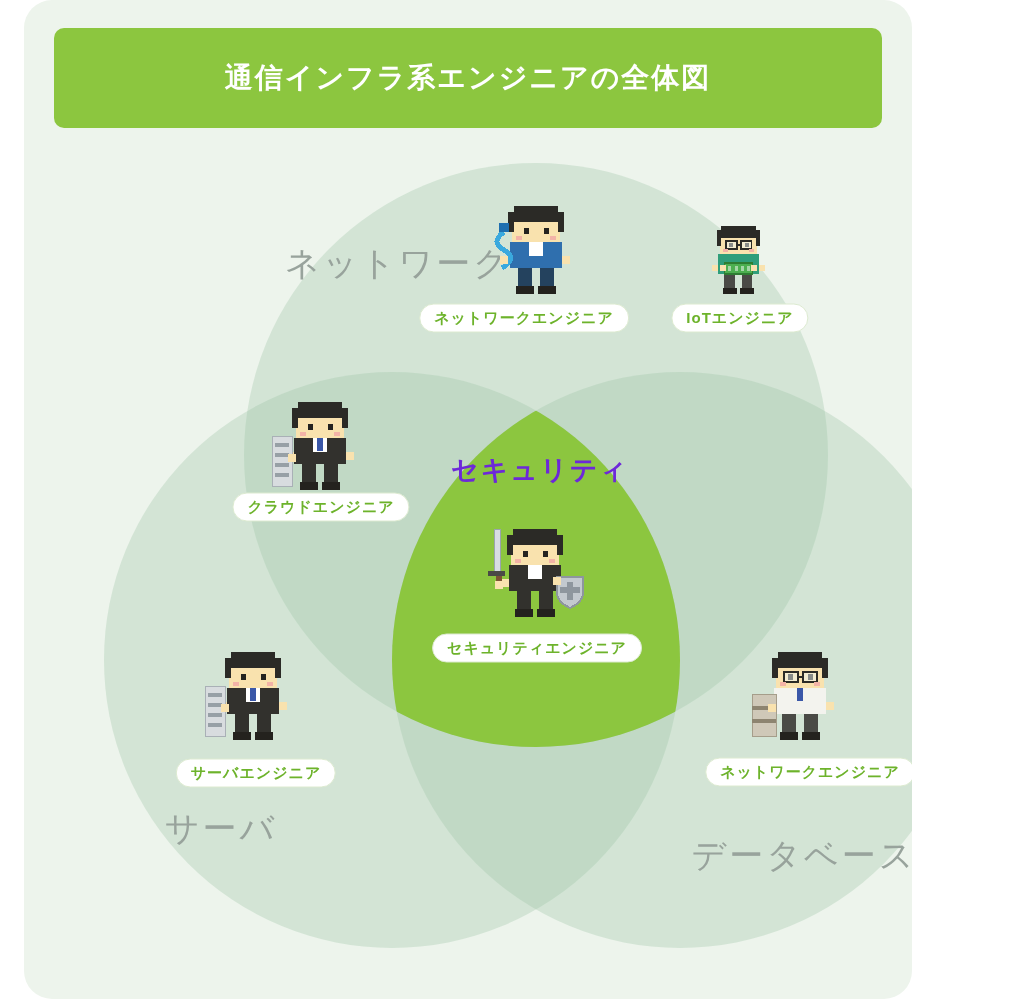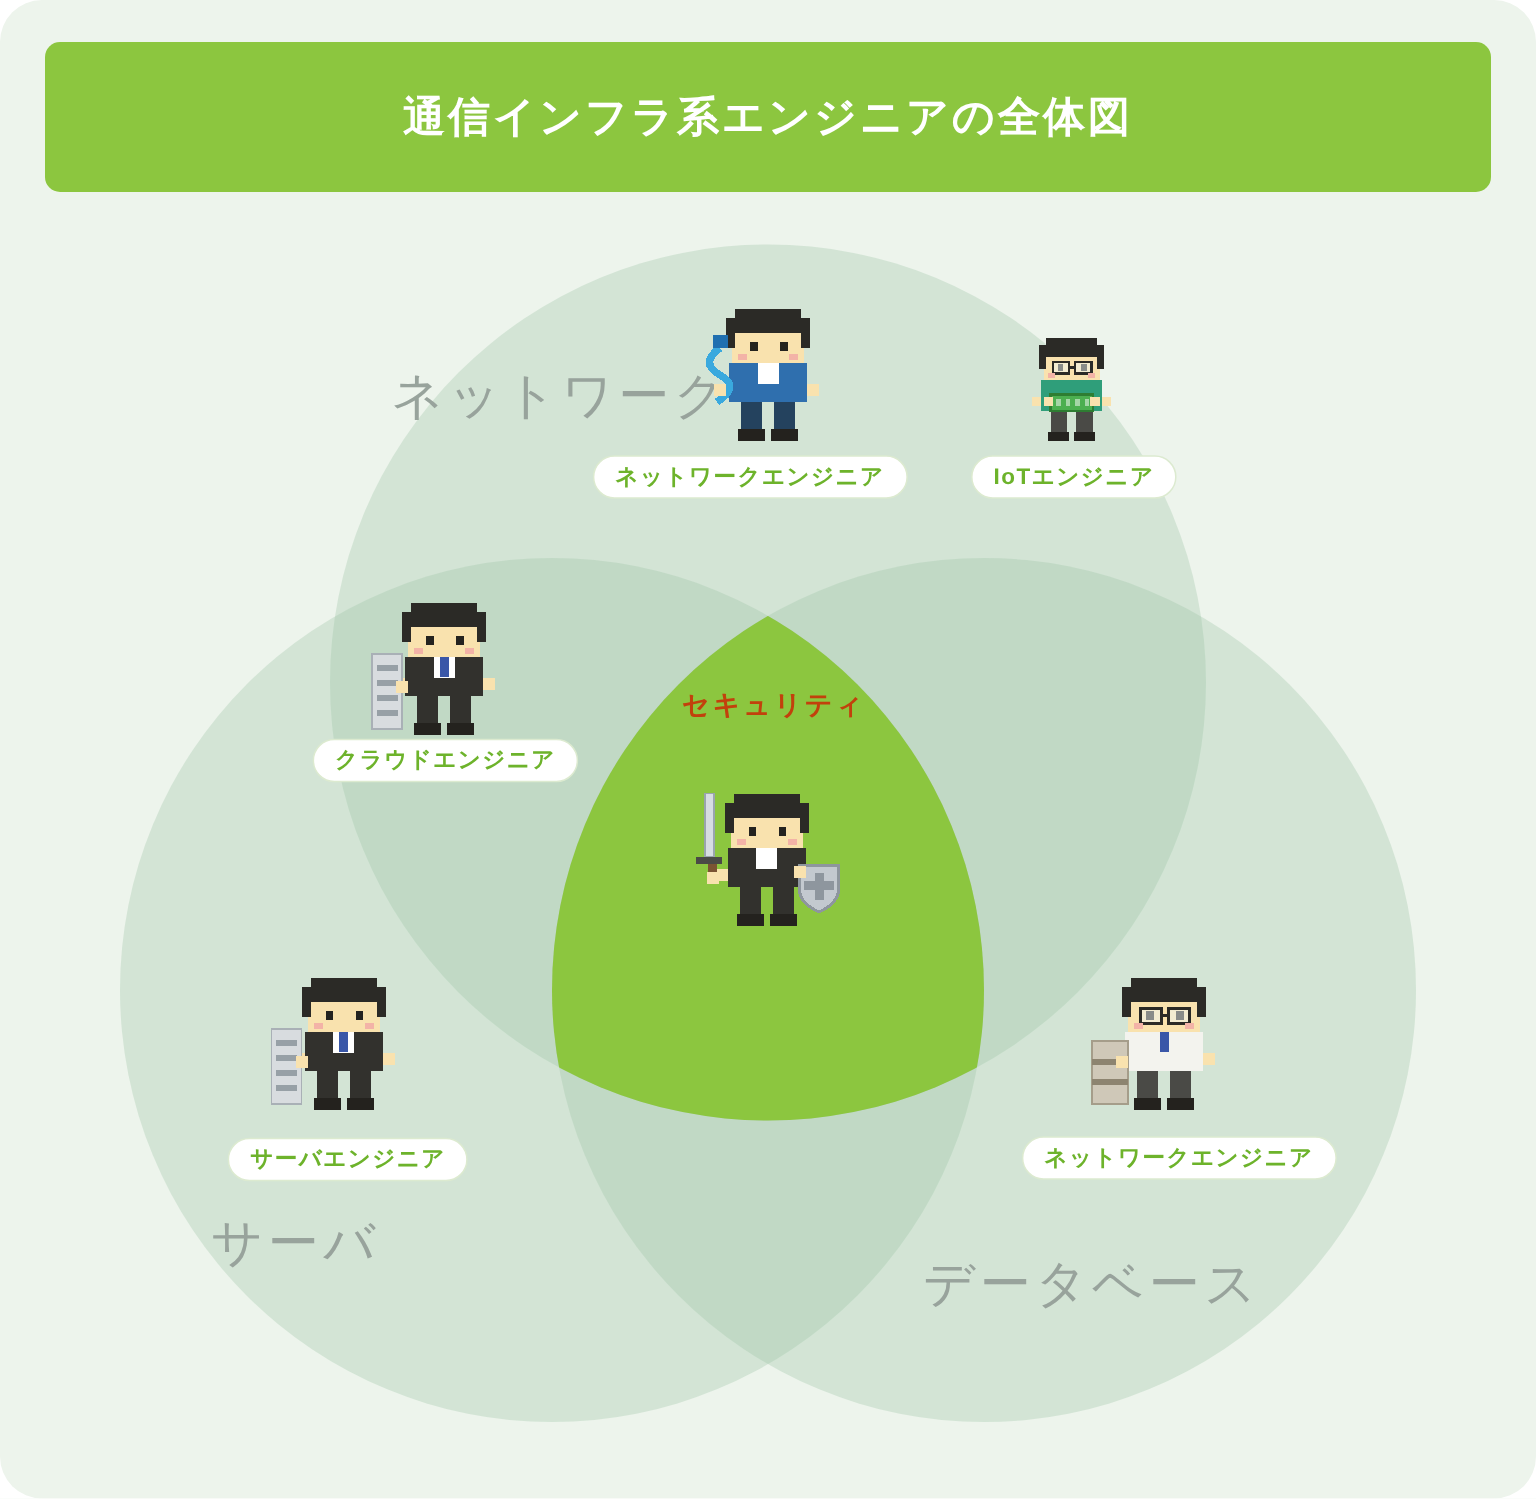--- a/index.html
+++ b/index.html
@@ -1,22 +1,23 @@
 <!DOCTYPE html>
 <html style="--accent: #8cc63f; --page-bg: #edf4ec; --circle-fill: #9cc4a4; --pill-text: #6db32b; --area-label: #98a39c;"><head>
 <meta charset="utf-8">
 <style>
   html,body{margin:0;padding:0;background:#ffffff;}
   .page{
     position:relative;
-    width:1024px;height:999px;
+    width:888px;height:999px;
     background:var(--page-bg,#edf4ec);
     border-radius:28px;
     overflow:hidden;
     font-family:"Liberation Sans","DejaVu Sans",sans-serif;
+    margin-left:24px;
   }
   .title-bar{
     position:absolute;left:30px;top:28px;right:30px;height:100px;
     background:var(--accent,#8cc63f);
     border-radius:10px;
     display:flex;align-items:center;justify-content:center;
   }
   .title-bar h1{
     margin:0;color:#ffffff;font-size:28px;font-weight:bold;letter-spacing:2px;
   }
@@ -24,21 +25,21 @@
   .venn-svg{position:absolute;left:0;top:0;}
   .venn-circle{fill:var(--circle-fill,#9cc4a4);fill-opacity:0.32;}
   .center-fill{fill:var(--accent,#8cc63f);}
   .area-label{
     position:absolute;transform:translate(-50%,-50%);
     color:var(--area-label,#98a39c);font-size:34px;font-weight:500;letter-spacing:3px;
     white-space:nowrap;
   }
   .center-label{
     position:absolute;transform:translate(-50%,-50%);
-    color:#c2410c;font-size:18px;font-weight:bold;letter-spacing:2px;white-space:nowrap;
+    color:#6d28d9;font-size:27px;font-weight:bold;letter-spacing:2px;white-space:nowrap;
   }
   .pill{
     position:absolute;transform:translate(-50%,-50%);
     background:#ffffff;color:var(--pill-text,#6db32b);
     font-size:15px;font-weight:600;letter-spacing:1px;
     padding:4px 14px;border-radius:15px;border:1px solid #dcead0;
     white-space:nowrap;
   }
   .char{position:absolute;line-height:0;}
 </style>
@@ -67,21 +68,21 @@
       <circle class="venn-circle" cx="656" cy="660" r="288"></circle>
       <g clip-path="url(#clipL)">
         <g clip-path="url(#clipR)">
           <circle class="center-fill" cx="512" cy="455" r="292"></circle>
         </g>
       </g>
     </svg>
 
     <div class="area-label" style="left:374px;top:264px">ネットワーク</div>
     <div class="area-label" style="left:197px;top:829px">サーバ</div>
-    <div class="area-label" style="left:728px;top:856px">データベース</div>
+    <div class="area-label" style="left:780px;top:856px">データベース</div>
     <div class="center-label" style="left:516px;top:470px">セキュリティ</div>
 
     <div class="char" style="left:464px;top:204px"><svg viewBox="0 0 96 96" width="96" height="96" shape-rendering="crispEdges" style="overflow:visible">
           <rect x="26" y="2" width="44" height="8" fill="#2b2a26"></rect>
           <rect x="20" y="8" width="56" height="10" fill="#2b2a26"></rect>
           <rect x="24" y="16" width="48" height="22" fill="#f9e2ae"></rect>
           <rect x="20" y="16" width="6" height="12" fill="#2b2a26"></rect>
           <rect x="70" y="16" width="6" height="12" fill="#2b2a26"></rect>
           <rect x="24" y="14" width="48" height="4" fill="#2b2a26"></rect>
           <rect x="36" y="24" width="5" height="6" fill="#24231f"></rect>
@@ -235,16 +236,17 @@
           <rect x="50" y="82" width="18" height="8" fill="#24221e"></rect>
           <rect x="0" y="44" width="24" height="42" fill="#cfc8b8" stroke="#a59d8a"></rect>
           <rect x="0" y="56" width="24" height="4" fill="#8d8470"></rect>
           <rect x="0" y="69" width="24" height="4" fill="#8d8470"></rect>
           <rect x="16" y="54" width="8" height="8" fill="#f9e2ae"></rect>
         </svg></div>
 
     <div class="pill" style="left:500px;top:318px">ネットワークエンジニア</div>
     <div class="pill" style="left:716px;top:318px">IoTエンジニア</div>
     <div class="pill" style="left:297px;top:507px">クラウドエンジニア</div>
+    <div class="pill" style="left:513px;top:648px">セキュリティエンジニア</div>
     <div class="pill" style="left:232px;top:773px">サーバエンジニア</div>
     <div class="pill" style="left:786px;top:772px">ネットワークエンジニア</div>
   </div>
 </div>
 
 </body></html>

